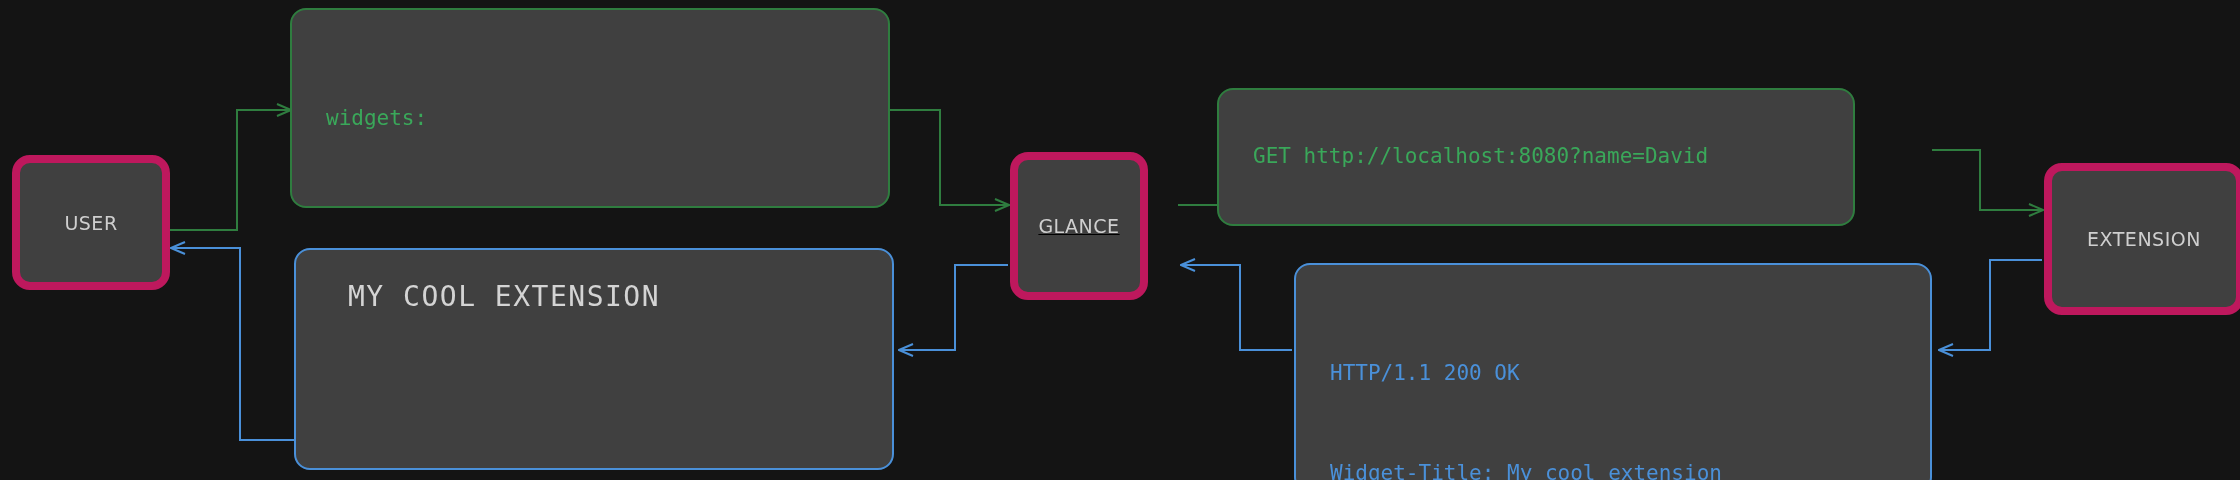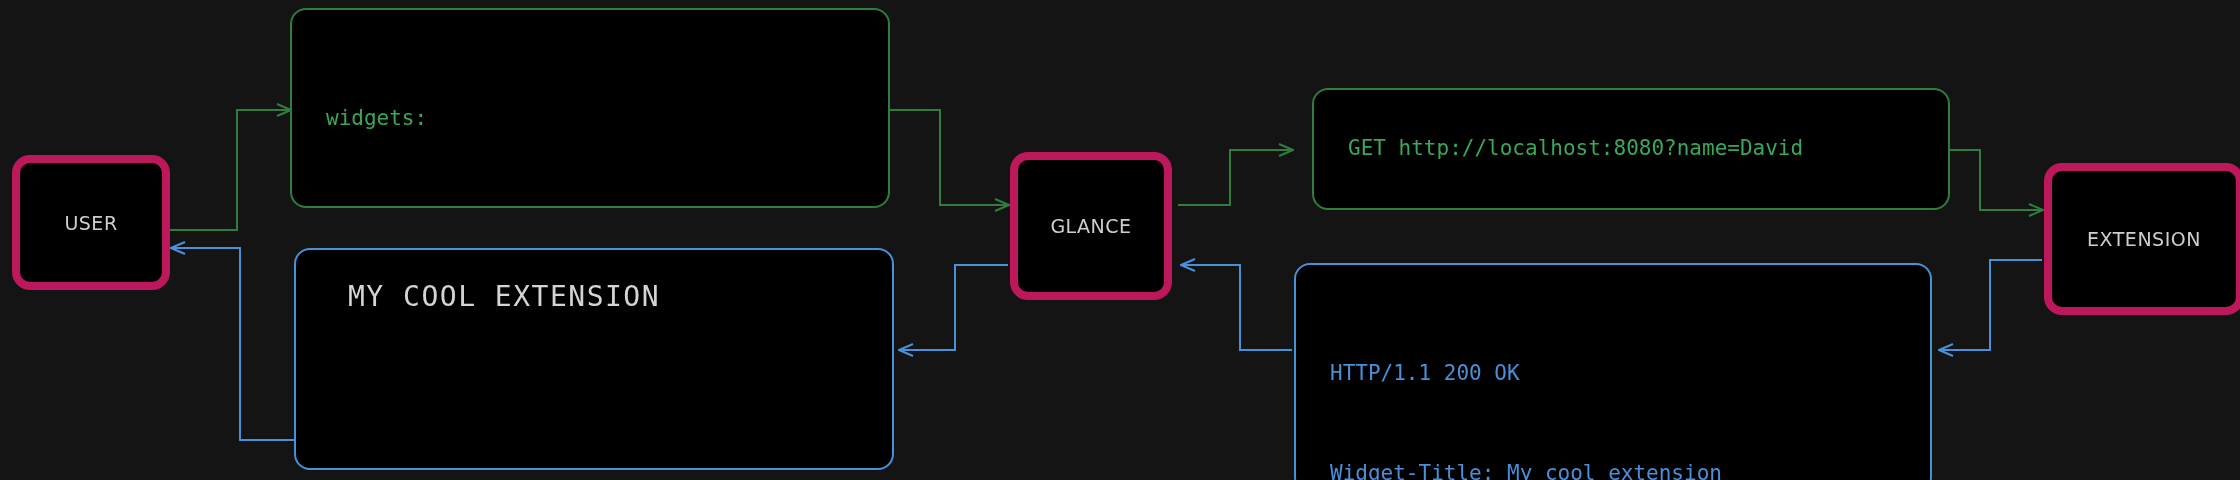--- a/index.html
+++ b/index.html
@@ -21,21 +21,21 @@
     left: 0;
     top: 0;
     width: 2240px;
     height: 480px;
     pointer-events: none;
   }
   .node {
     position: absolute;
     box-sizing: border-box;
     border-radius: 14px;
-    background: #000000;
+    background: #404040;
   }
   
   .actor {
     border: 8px solid #be185d;
     display: flex;
     align-items: center;
     justify-content: center;
     border-radius: 18px;
   }
   .actor-label {
@@ -122,38 +122,38 @@
 
     <path d="M1008,265 L955,265 L955,350 L900,350" fill="none" stroke="#4a90d9" stroke-width="2" marker-end="url(#arrow-blue)"></path>
 
     <path d="M295,440 L240,440 L240,248 L172,248" fill="none" stroke="#4a90d9" stroke-width="2" marker-end="url(#arrow-blue)"></path>
   </svg>
 
   <div class="node actor" style="left:12px; top:155px; width:158px; height:135px;">
     <span class="actor-label">USER</span>
   </div>
 
-  <div class="node actor" style="left:1010px; top:152px; width:162px; height:148px;">
+  <div class="node actor" style="left:1010px; top:152px; width:138px; height:148px;text-decoration:underline;">
     <span class="actor-label">GLANCE</span>
   </div>
 
   <div class="node actor" style="left:2044px; top:163px; width:200px; height:152px;">
     <span class="actor-label">EXTENSION</span>
   </div>
 
   <div class="node msg green" style="left:290px; top:8px; width:600px; height:200px;">
     <span class="msg-line">widgets:</span>
     <span class="msg-line">  - type: extension</span>
     
     
     
     
   </div>
 
-  <div class="node msg green" style="left:1312px; top:88px; width:638px; height:122px; display:flex; align-items:center;">
+  <div class="node msg green" style="left:1217px; top:88px; width:638px; height:138px; display:flex; align-items:center;">
     <span class="msg-line">GET http://localhost:8080?name=David</span>
   </div>
 
   <div class="node msg blue" style="left:1294px; top:263px; width:638px; height:230px;">
     <span class="msg-line">HTTP/1.1 200 OK</span>
     <span class="msg-line">Widget-Title: My cool extension</span>
     
     
     
   </div>

